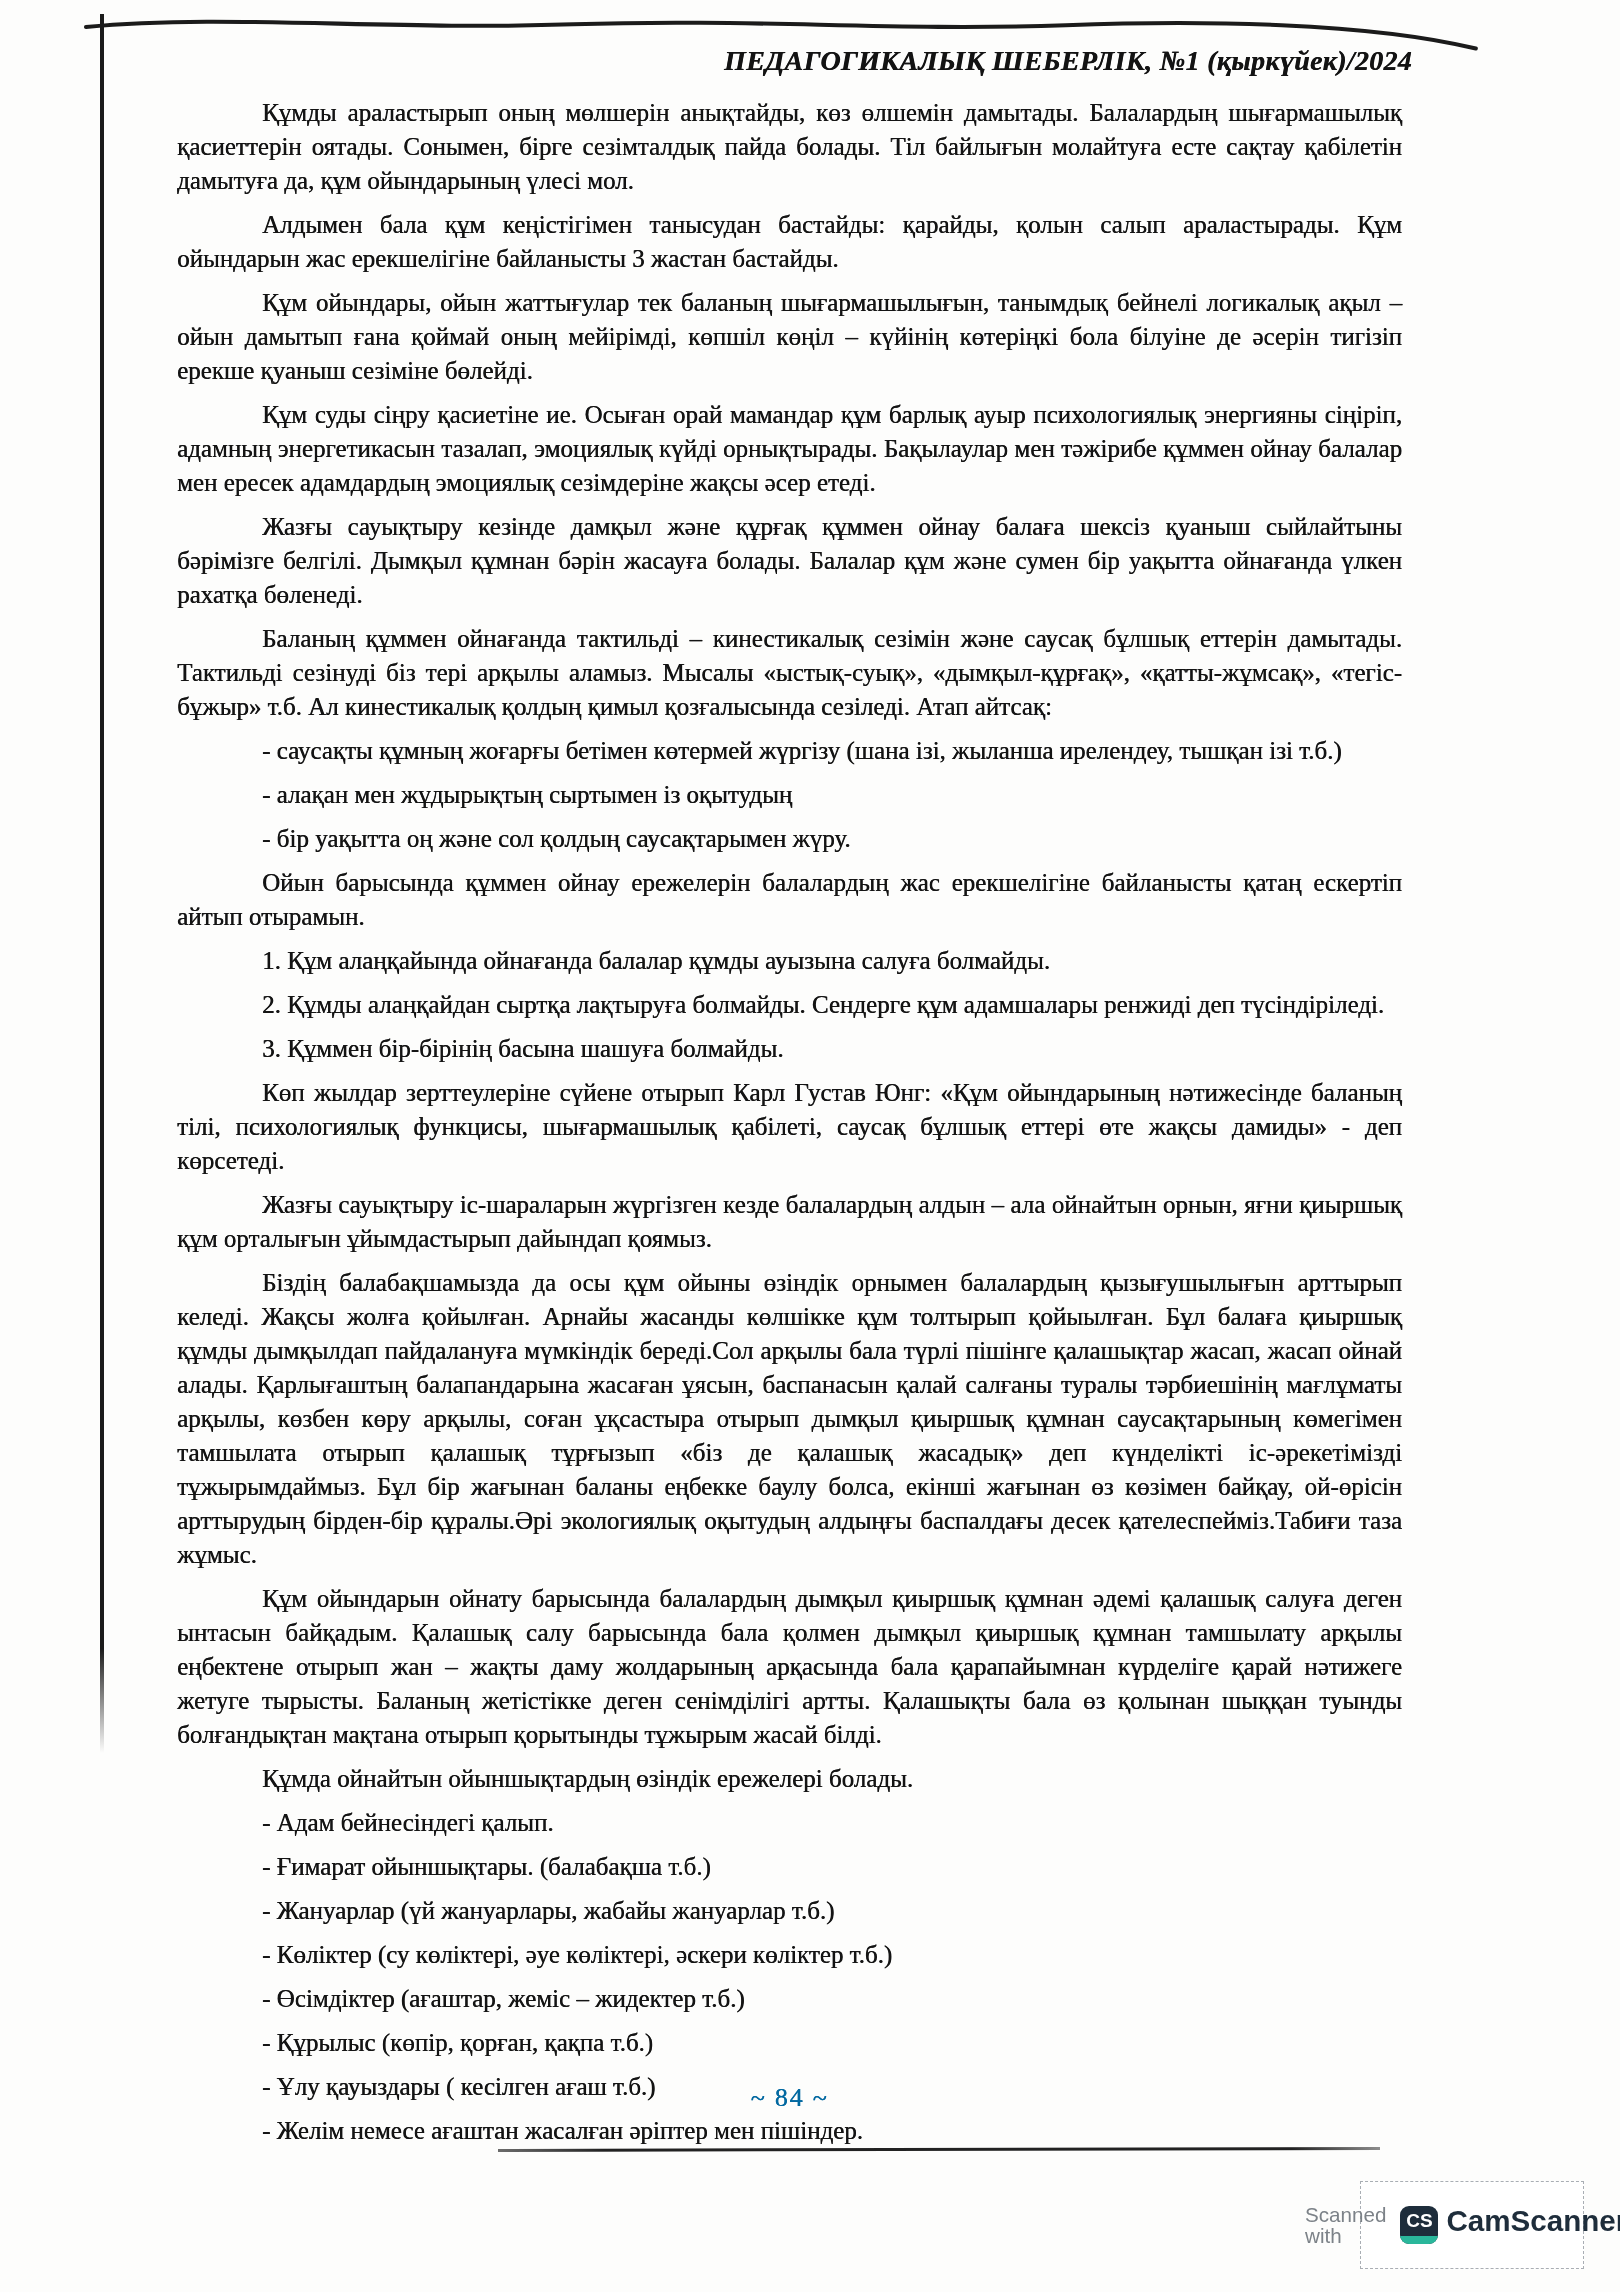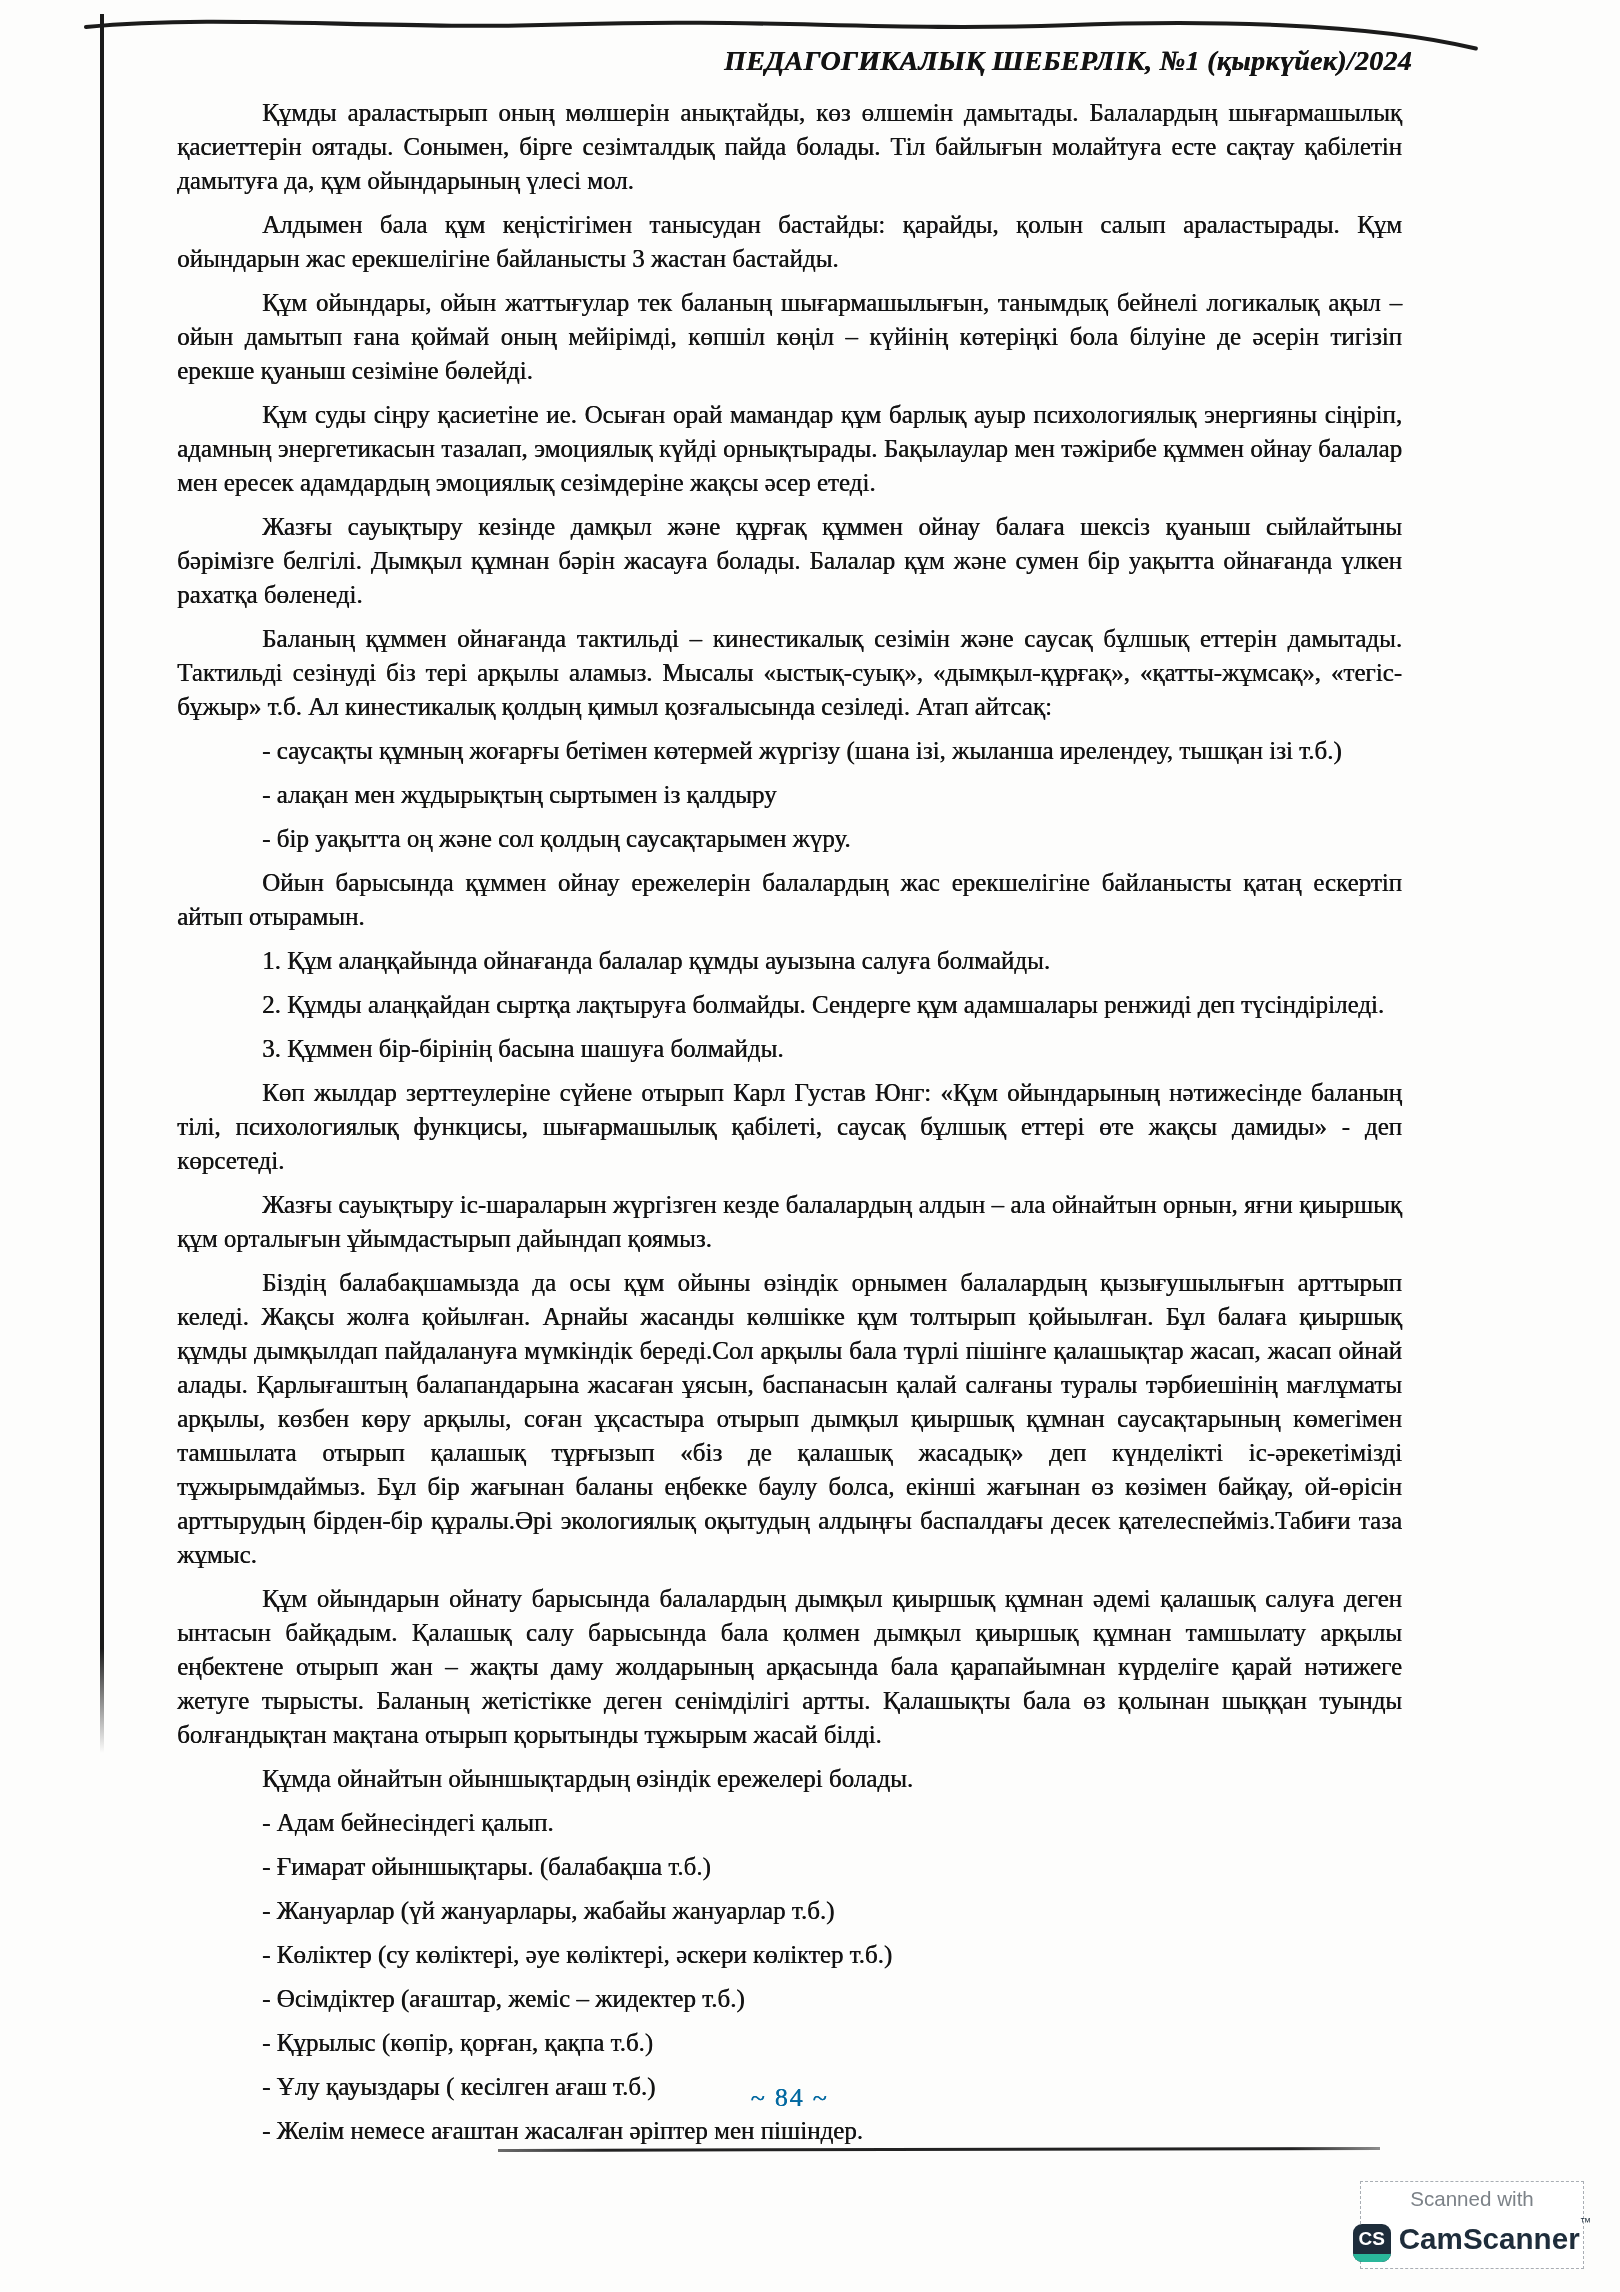--- a/index.html
+++ b/index.html
@@ -38,21 +38,21 @@
   
   .page-number{
     position:absolute;left:167px;top:2083px;width:1245px;
     text-align:center;font-size:26px;letter-spacing:1.8px;color:#0369a1;
     text-shadow:0.4px 0 0 currentColor;
   }
   
   .cam-box{
     position:absolute;left:1360px;top:2181px;width:224px;height:88px;
     background:#ffffff;border:1.8px dashed #a9aeb4;box-sizing:border-box;
-    display:flex;flex-direction:column;align-items:center;justify-content:center;
+    display:flex;align-items:center;justify-content:center;
     font-family:"Liberation Sans","DejaVu Sans",sans-serif;gap:14px;
   }
   .scanned-with{color:#7c8288;font-size:20.6px;line-height:21.5px;}
   .brand-row{display:flex;gap:8px;}
   .cs-icon{
     width:38px;height:38px;border-radius:9px;position:relative;overflow:hidden;
     background:var(--brand,#1e2d3b);flex:0 0 auto;
   }
   .cs-icon .cs-letters{
     position:absolute;left:0;top:0;width:100%;height:30px;
@@ -78,21 +78,21 @@
 <div class="journal-header">ПЕДАГОГИКАЛЫҚ ШЕБЕРЛІК, №1 (қыркүйек)/2024</div>
 
 <div class="article">
     <p>Құмды араластырып  оның мөлшерін анықтайды, көз өлшемін дамытады. Балалардың шығармашылық қасиеттерін оятады. Сонымен, бірге сезімталдық пайда болады. Тіл байлығын молайтуға есте сақтау қабілетін дамытуға да, құм ойындарының үлесі мол.</p>
     <p>Алдымен бала құм кеңістігімен танысудан бастайды: қарайды, қолын салып араластырады. Құм ойындарын жас ерекшелігіне байланысты 3 жастан бастайды.</p>
     <p>Құм ойындары, ойын жаттығулар тек баланың шығармашылығын, танымдық бейнелі логикалық ақыл – ойын дамытып ғана қоймай оның мейірімді, көпшіл көңіл – күйінің көтеріңкі бола білуіне де әсерін тигізіп ерекше қуаныш сезіміне бөлейді.</p>
     <p>Құм суды сіңру қасиетіне ие. Осыған орай мамандар құм барлық ауыр психологиялық энергияны сіңіріп, адамның энергетикасын тазалап, эмоциялық күйді орнықтырады. Бақылаулар мен тәжірибе құммен ойнау балалар мен ересек адамдардың эмоциялық сезімдеріне жақсы әсер етеді.</p>
     <p>Жазғы сауықтыру кезінде дамқыл және құрғақ құммен ойнау балаға шексіз қуаныш сыйлайтыны бәрімізге белгілі. Дымқыл құмнан бәрін жасауға болады. Балалар құм және сумен бір уақытта ойнағанда үлкен рахатқа бөленеді.</p>
     <p>Баланың құммен ойнағанда тактильді – кинестикалық сезімін және саусақ бұлшық еттерін дамытады. Тактильді  сезінуді біз тері арқылы аламыз. Мысалы «ыстық-суық», «дымқыл-құрғақ», «қатты-жұмсақ», «тегіс-бұжыр» т.б. Ал  кинестикалық қолдың қимыл қозғалысында сезіледі. Атап айтсақ:</p>
     <p>- саусақты құмның жоғарғы бетімен көтермей жүргізу (шана ізі, жыланша ирелендеу, тышқан ізі т.б.)</p>
-    <p>- алақан мен жұдырықтың сыртымен із қалдыру</p>
+    <p>- алақан мен жұдырықтың сыртымен із оқытудың</p>
     <p>- бір уақытта оң және сол қолдың саусақтарымен жүру.</p>
     <p>Ойын барысында құммен ойнау ережелерін балалардың жас ерекшелігіне байланысты қатаң ескертіп айтып отырамын.</p>
     <p>1. Құм алаңқайында ойнағанда балалар құмды ауызына салуға болмайды.</p>
     <p>2. Құмды алаңқайдан сыртқа лақтыруға болмайды. Сендерге құм адамшалары ренжиді деп түсіндіріледі.</p>
     <p>3. Құммен бір-бірінің басына шашуға болмайды.</p>
     <p>Көп жылдар зерттеулеріне сүйене отырып Карл Густав Юнг: «Құм ойындарының нәтижесінде баланың тілі, психологиялық функцисы, шығармашылық қабілеті, саусақ бұлшық еттері өте жақсы дамиды» - деп көрсетеді.</p>
     <p>Жазғы сауықтыру іс-шараларын жүргізген кезде балалардың алдын – ала ойнайтын  орнын, яғни қиыршық құм орталығын ұйымдастырып дайындап  қоямыз.</p>
     <p>Біздің балабақшамызда да осы құм ойыны өзіндік орнымен балалардың қызығушылығын арттырып келеді. Жақсы жолға қойылған. Арнайы жасанды көлшікке құм толтырып қойыылған. Бұл балаға қиыршық құмды дымқылдап пайдалануға мүмкіндік береді.Сол арқылы бала түрлі пішінге қалашықтар жасап,  жасап ойнай алады. Қарлығаштың  балапандарына жасаған ұясын, баспанасын қалай салғаны туралы тәрбиешінің мағлұматы арқылы, көзбен көру арқылы, соған ұқсастыра отырып дымқыл қиыршық құмнан саусақтарының көмегімен тамшылата отырып қалашық тұрғызып «біз де қалашық жасадық» деп күнделікті іс-әрекетімізді тұжырымдаймыз. Бұл бір жағынан баланы еңбекке баулу болса, екінші жағынан өз көзімен байқау, ой-өрісін арттырудың бірден-бір құралы.Әрі экологиялық оқытудың алдыңғы баспалдағы десек қателеспейміз.Табиғи таза жұмыс.</p>
     <p>Құм ойындарын ойнату барысында балалардың дымқыл қиыршық құмнан әдемі қалашық салуға деген ынтасын байқадым. Қалашық салу барысында бала қолмен дымқыл қиыршық құмнан тамшылату арқылы еңбектене отырып жан – жақты даму жолдарының арқасында бала қарапайымнан күрделіге қарай нәтижеге жетуге тырысты. Баланың жетістікке деген сенімділігі артты. Қалашықты бала өз қолынан шыққан туынды болғандықтан мақтана отырып қорытынды тұжырым жасай білді.</p>
     <p>Құмда ойнайтын ойыншықтардың өзіндік ережелері болады.</p>

